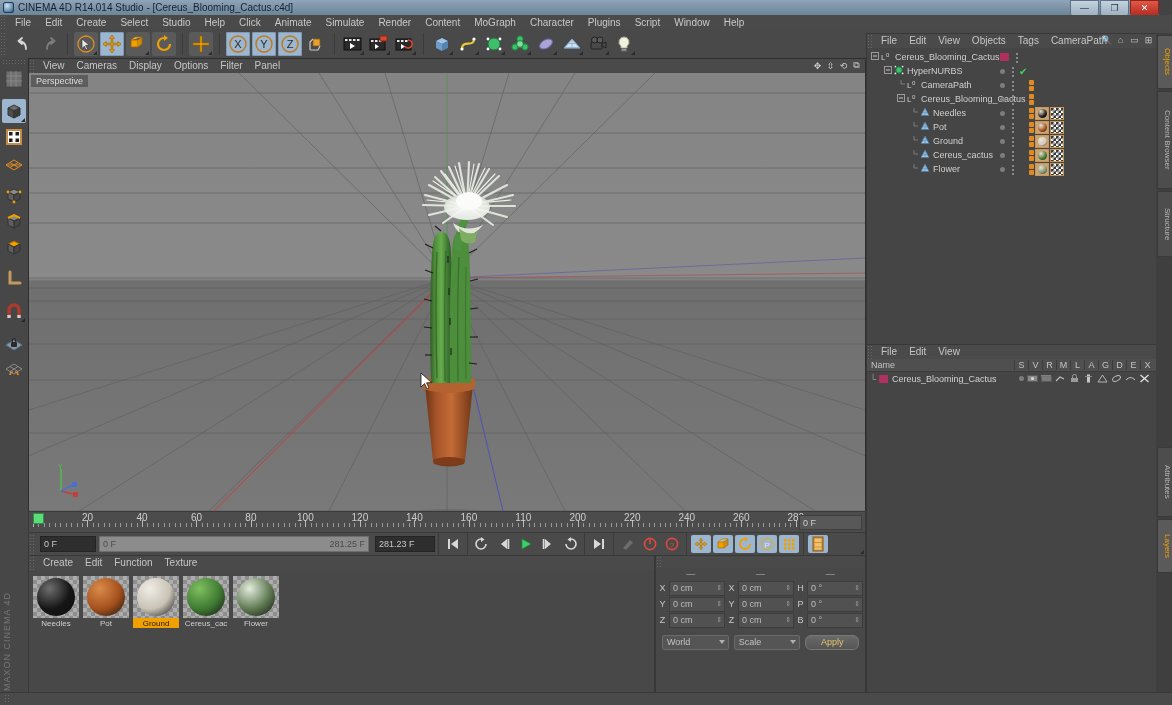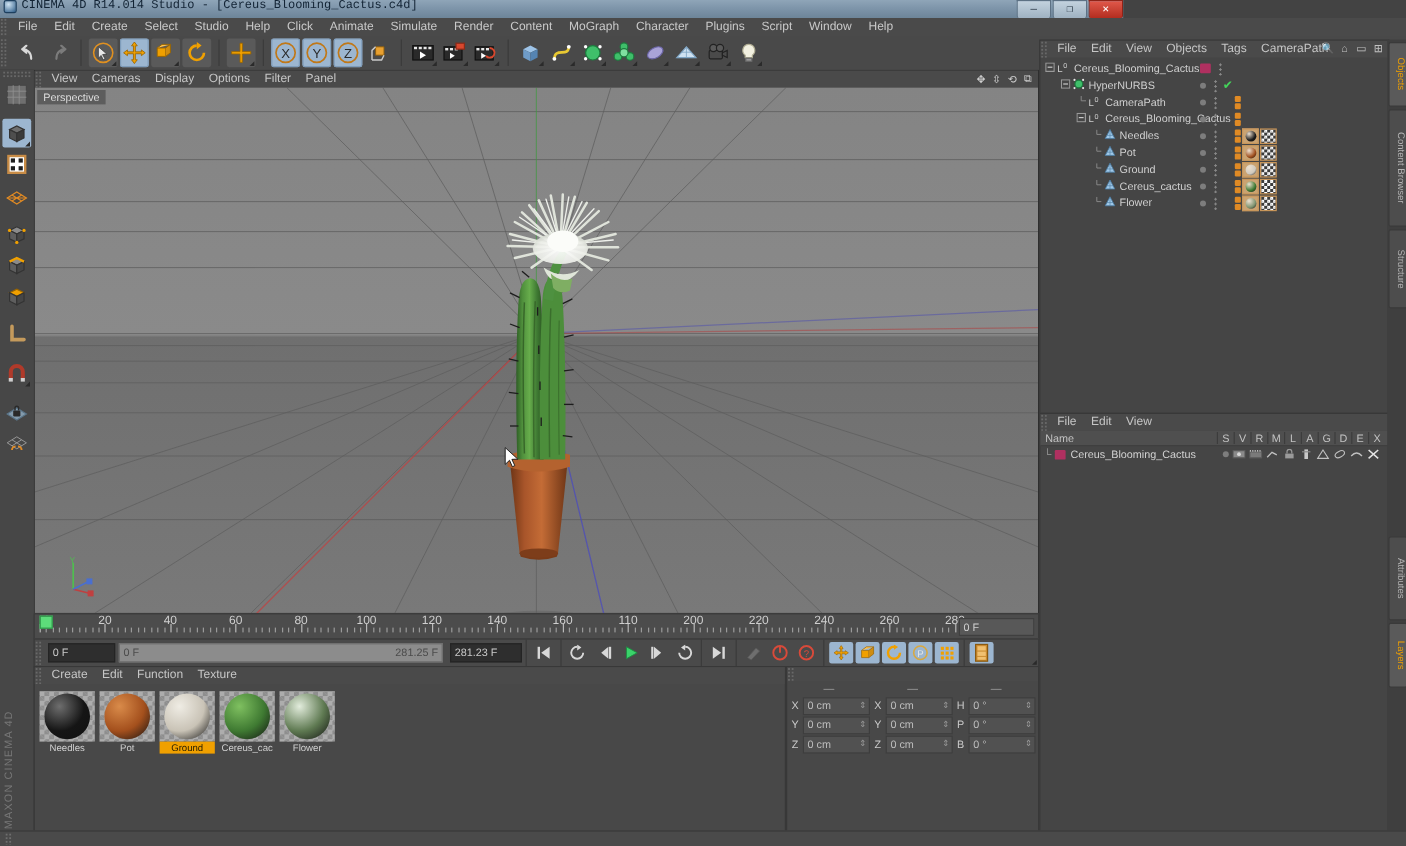--- a/index.html
+++ b/index.html
@@ -1,22 +1,22 @@
 <!DOCTYPE html>
 <html><head>
 <meta charset="utf-8">
 <style>
   html,body{margin:0;padding:0;background:#3a3a3a;}
   body{width:1172px;height:705px;overflow:hidden;font-family:"Liberation Sans",sans-serif;font-size:10px;color:#c8c8c8;-webkit-font-smoothing:none;}
   .app{position:relative;width:1172px;height:705px;background:#434343;}
 
   
-  .titlebar{position:absolute;left:0;top:0;width:936px;height:15px;
+  .titlebar{position:absolute;left:0;top:0;width:1159px;height:15px;
     background:linear-gradient(180deg,#8fa5b8 0%,#7e95aa 45%,#6d8599 100%);
-    display:flex;align-items:flex-start;font-family:Liberation Mono, monospace;}
+    display:flex;align-items:center;}
   .tb-icon{width:9px;height:9px;margin:0 4px 0 3px;border-radius:2px;
     background:radial-gradient(circle at 35% 30%,#cfe3f2,#2a5a86);border:1px solid #1d3f5e;}
   .tb-title{font-size:10px;color:#122334;white-space:nowrap;}
   .winbtns{position:absolute;right:0;top:0;display:flex;height:15px;}
   .wb{width:27px;height:14px;margin-left:1px;border:1px solid #5d7184;border-bottom:none;
     background:linear-gradient(180deg,#c3d2de,#9fb2c2);display:flex;align-items:center;justify-content:center;
     font-size:9px;color:#23323f;border-radius:0 0 2px 2px;}
   .wb.close{background:linear-gradient(180deg,#e0584a,#b32d20);color:#fff;border-color:#8e2418;}
 
   
@@ -1059,20 +1059,31 @@
             <span>0 cm</span>
             <span class="sp">⇕</span>
           </div>
           <div class="clab">B</div>
           <div class="cfield">
             <span>0 °</span>
             <span class="sp">⇕</span>
           </div>
         </div>
       </div>
+    <div class="crow" style="margin-top:6px;gap:5px;padding:0 6px;">
+      <div class="csel" style="width:66px;">
+        <span>World</span>
+        <span class="arw" style="position:absolute;right:3px;top:4px;border-left:3px solid transparent;border-right:3px solid transparent;border-top:4px solid #b0b0b0;"></span>
+      </div>
+      <div class="csel" style="width:66px;">
+        <span>Scale</span>
+        <span class="arw" style="position:absolute;right:3px;top:4px;border-left:3px solid transparent;border-right:3px solid transparent;border-top:4px solid #b0b0b0;"></span>
+      </div>
+      <div class="applybtn" style="width:60px;">Apply</div>
+    </div>
   </div>
 
   <div class="objmgr">
     <div class="panelmenu" style="position:relative;">
       <div class="dragdots" style="height:14px;"></div>
       <div class="mi">File</div>
       <div class="mi">Edit</div>
       <div class="mi">View</div>
       <div class="mi">Objects</div>
       <div class="mi">Tags</div>

